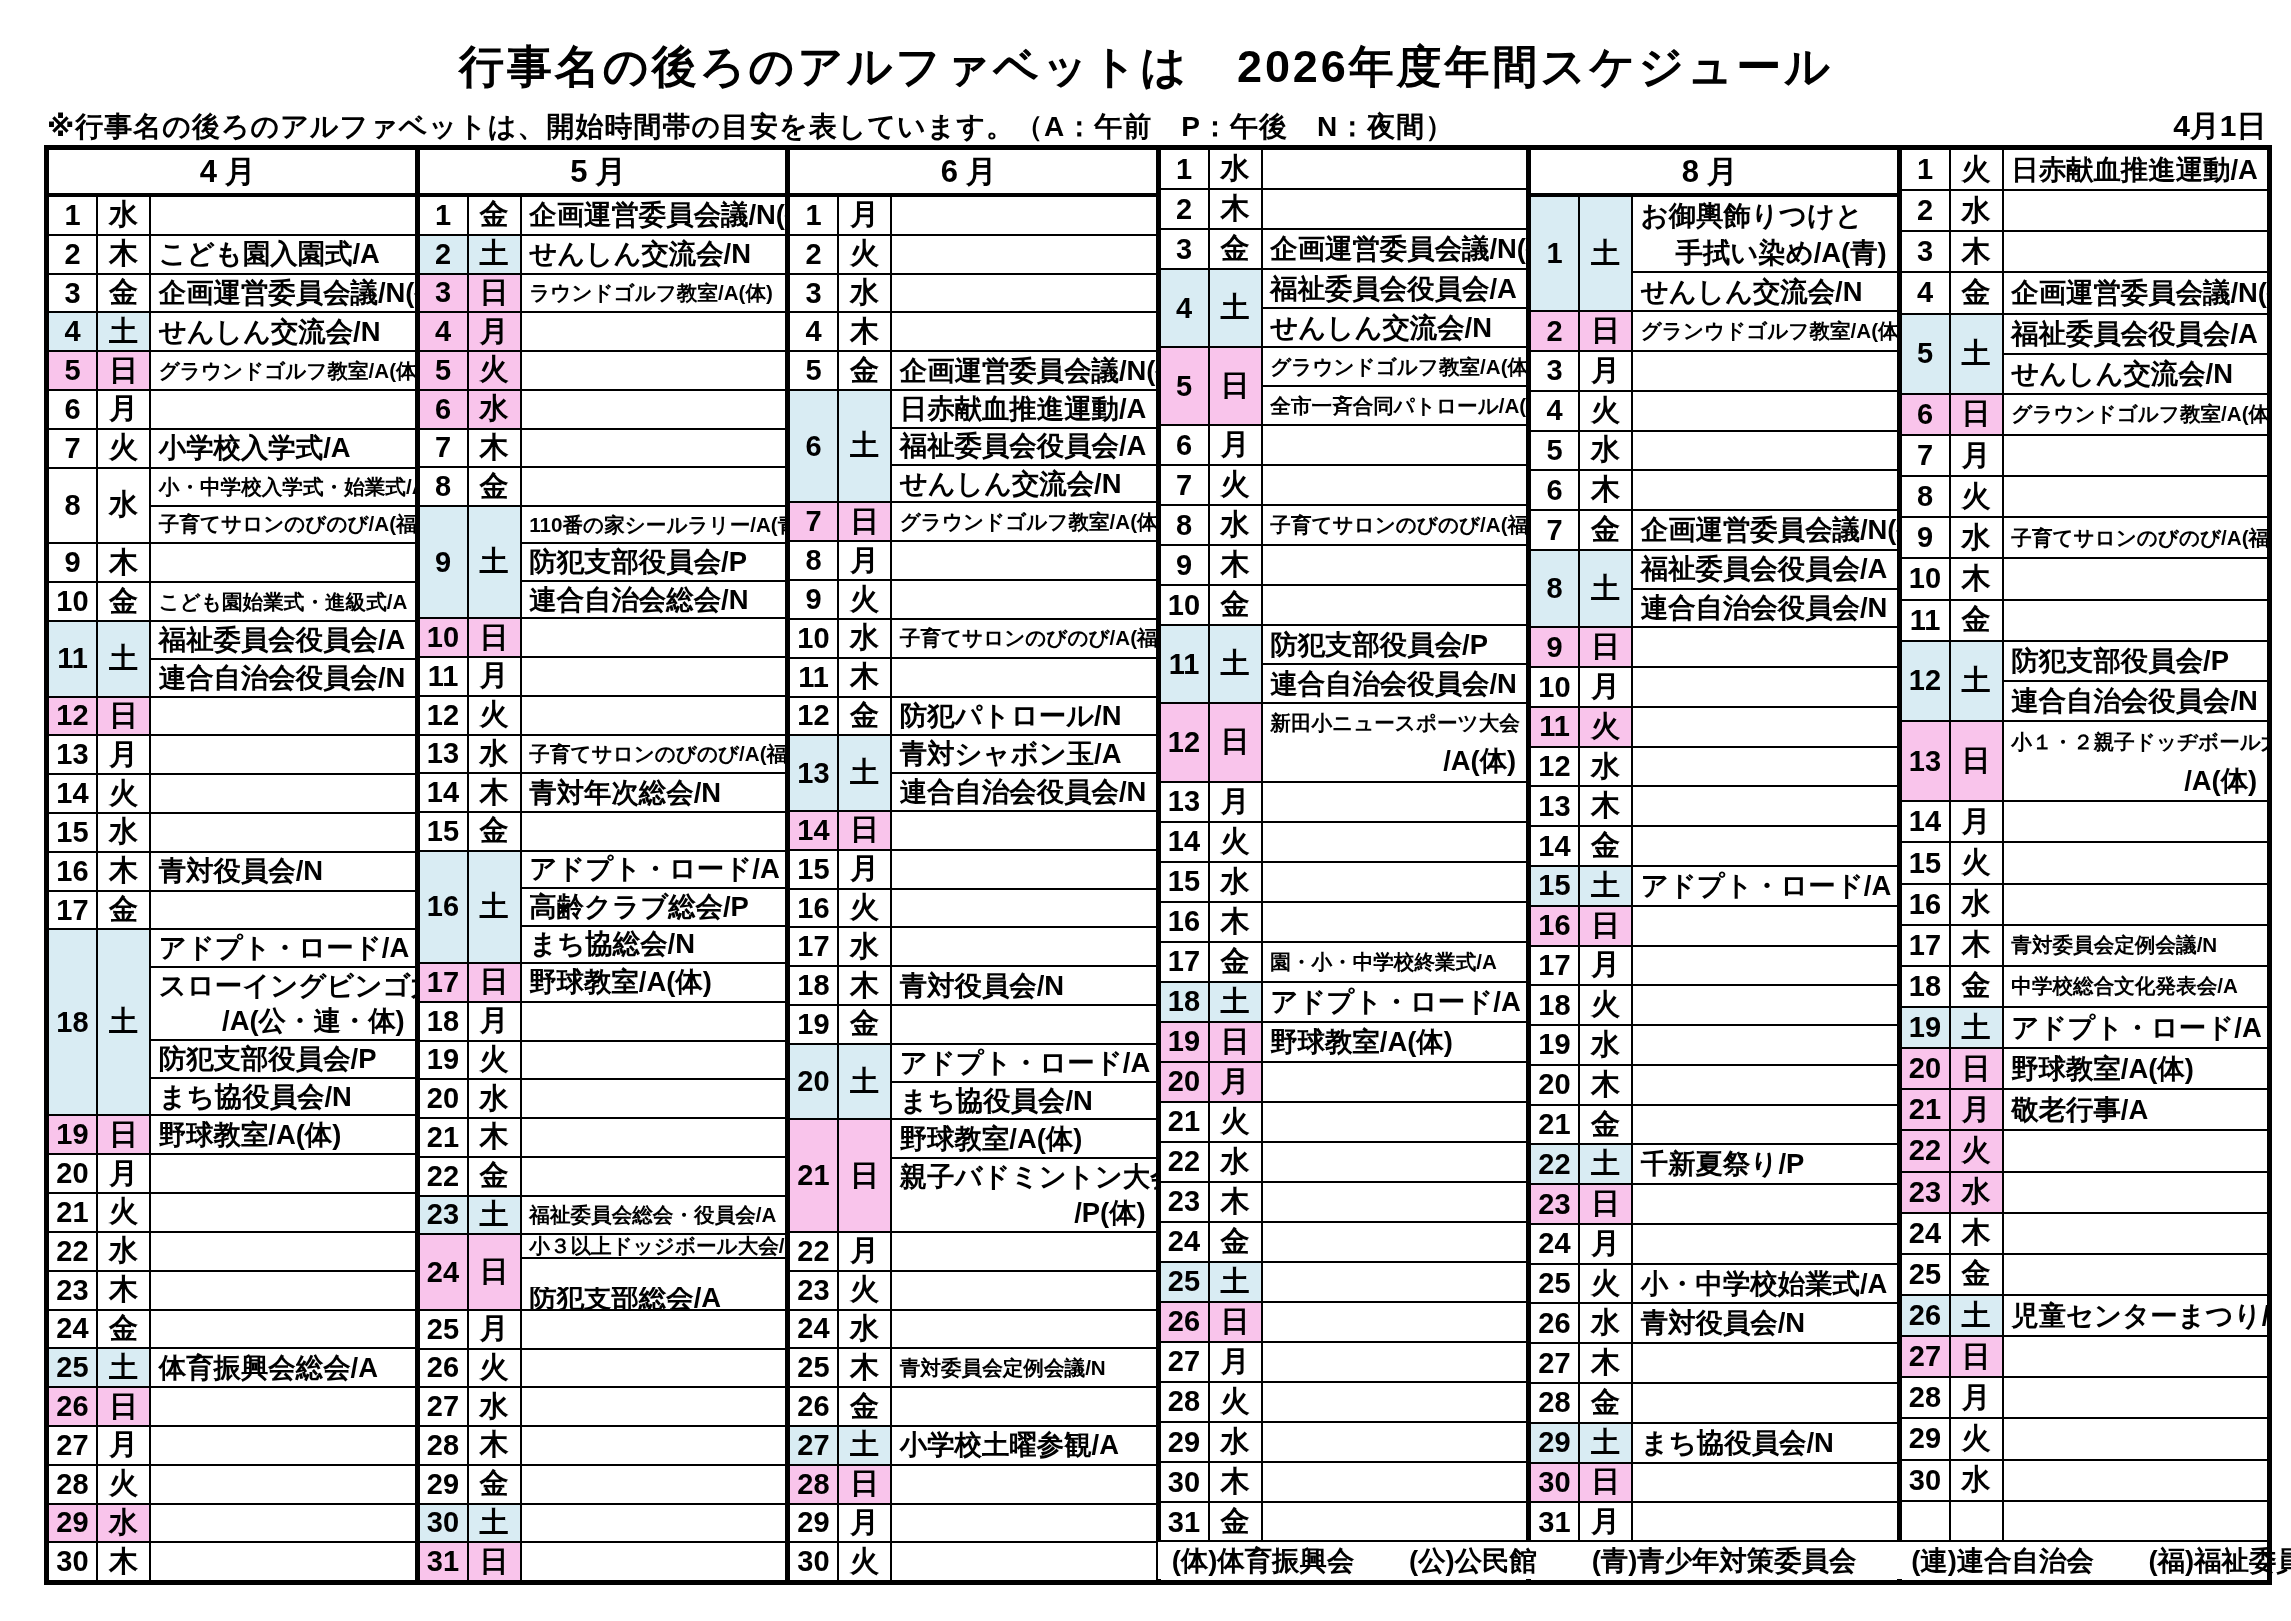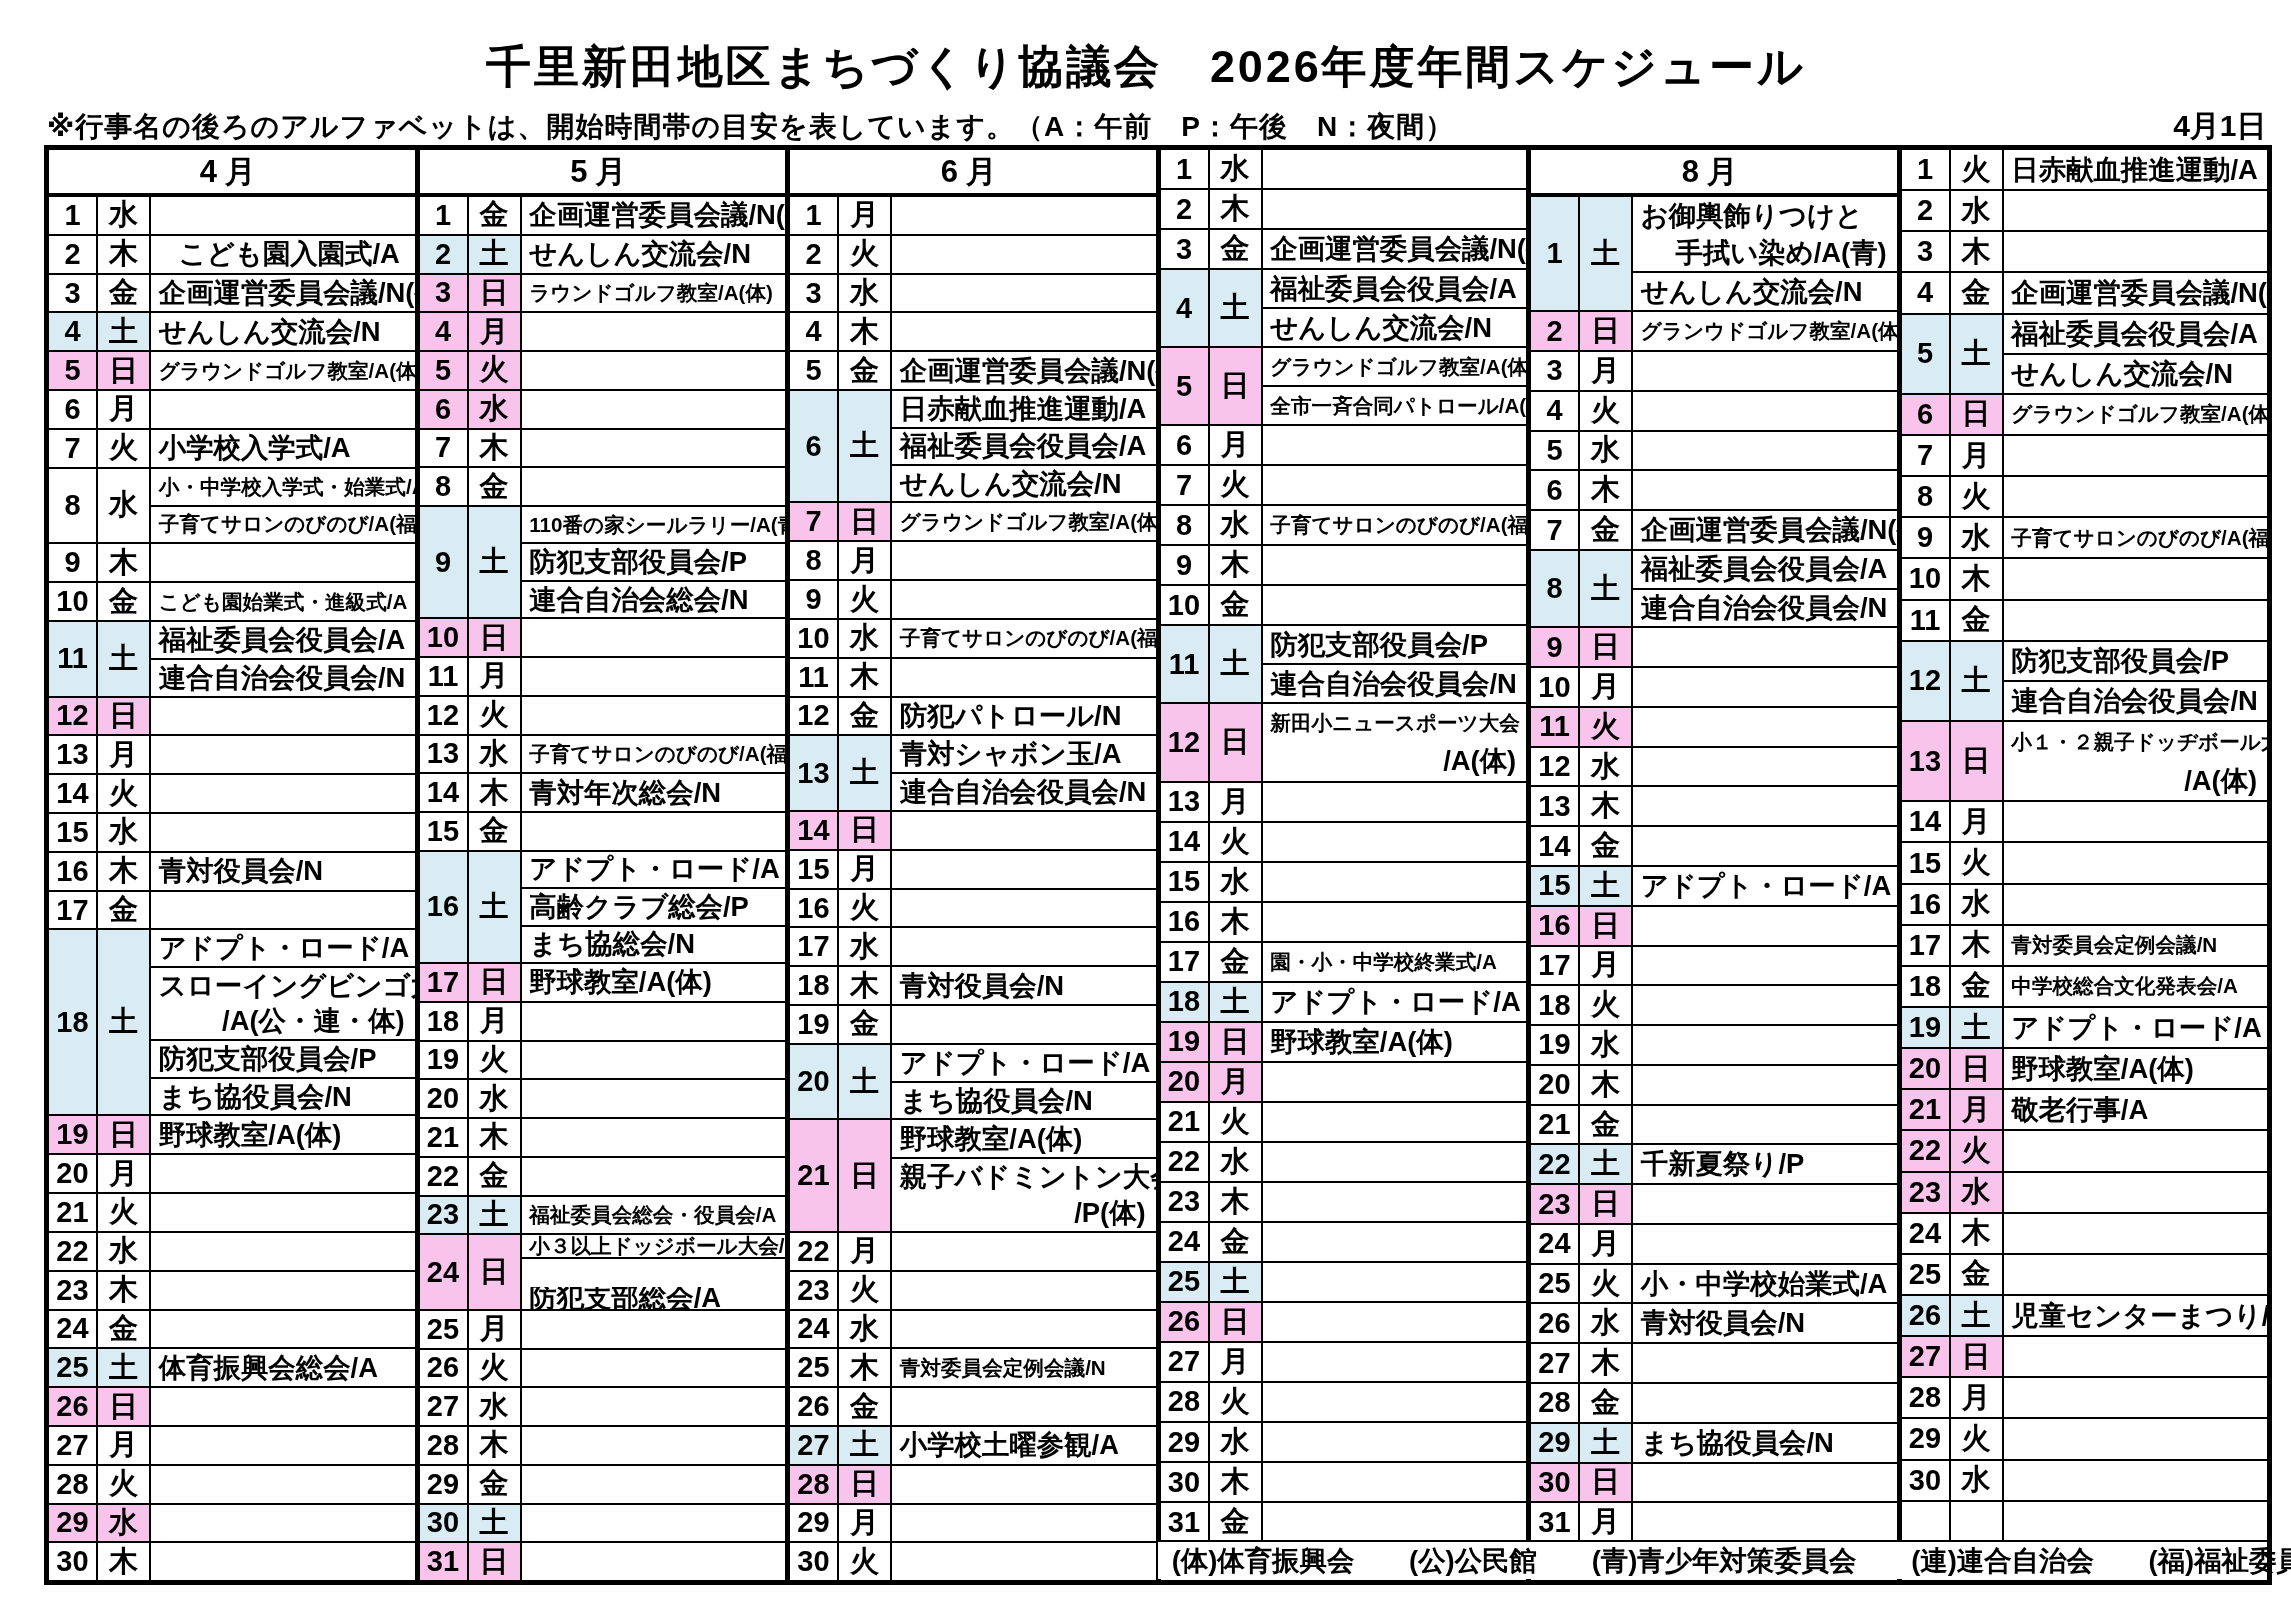--- a/index.html
+++ b/index.html
@@ -64,38 +64,38 @@
   .legend-space{flex:0 0 39px;background:#fff;}
   .legend-band{
     position:absolute;left:1158px;top:1540px;width:1109px;height:39px;
     background:#fff;border-top:2.9px solid #000;box-sizing:border-box;
     display:flex;align-items:center;padding-left:13.7px;font-size:27.4px;white-space:nowrap;
   }
 </style>
 </head>
 <body>
 
-<div class="page-title">千里新田地区まちづくり協議会　2026年度年間スケジュール</div>
+<div class="page-title">行事名の後ろのアルファベットは　2026年度年間スケジュール</div>
 <div class="note-line">※行事名の後ろのアルファベットは、開始時間帯の目安を表しています。（A：午前　P：午後　N：夜間）</div>
 <div class="date-label">4月1日</div>
 
 <div class="calendar">
     <div class="month">
       <div class="month-header">4月</div>
       <div class="days">
         <div class="day-row" style="flex: 1 0 0px;">
           <div class="cell-d">1</div>
           <div class="cell-w">水</div>
           <div class="cell-e"></div>
         </div>
         <div class="day-row" style="flex: 1 0 0px;">
           <div class="cell-d">2</div>
           <div class="cell-w">木</div>
           <div class="cell-e">
-            <div class="ev" style="flex: 1 0 0px; margin-left: 20px;">こども園入園式/A</div>
+            <div class="ev" style="flex: 1 0 0px;">こども園入園式/A</div>
           </div>
         </div>
         <div class="day-row" style="flex: 1 0 0px;">
           <div class="cell-d">3</div>
           <div class="cell-w">金</div>
           <div class="cell-e">
             <div class="ev" style="flex: 1 0 0px;">企画運営委員会議/N(公)</div>
           </div>
         </div>
         <div class="day-row hl-sat" style="flex: 1 0 0px;">

